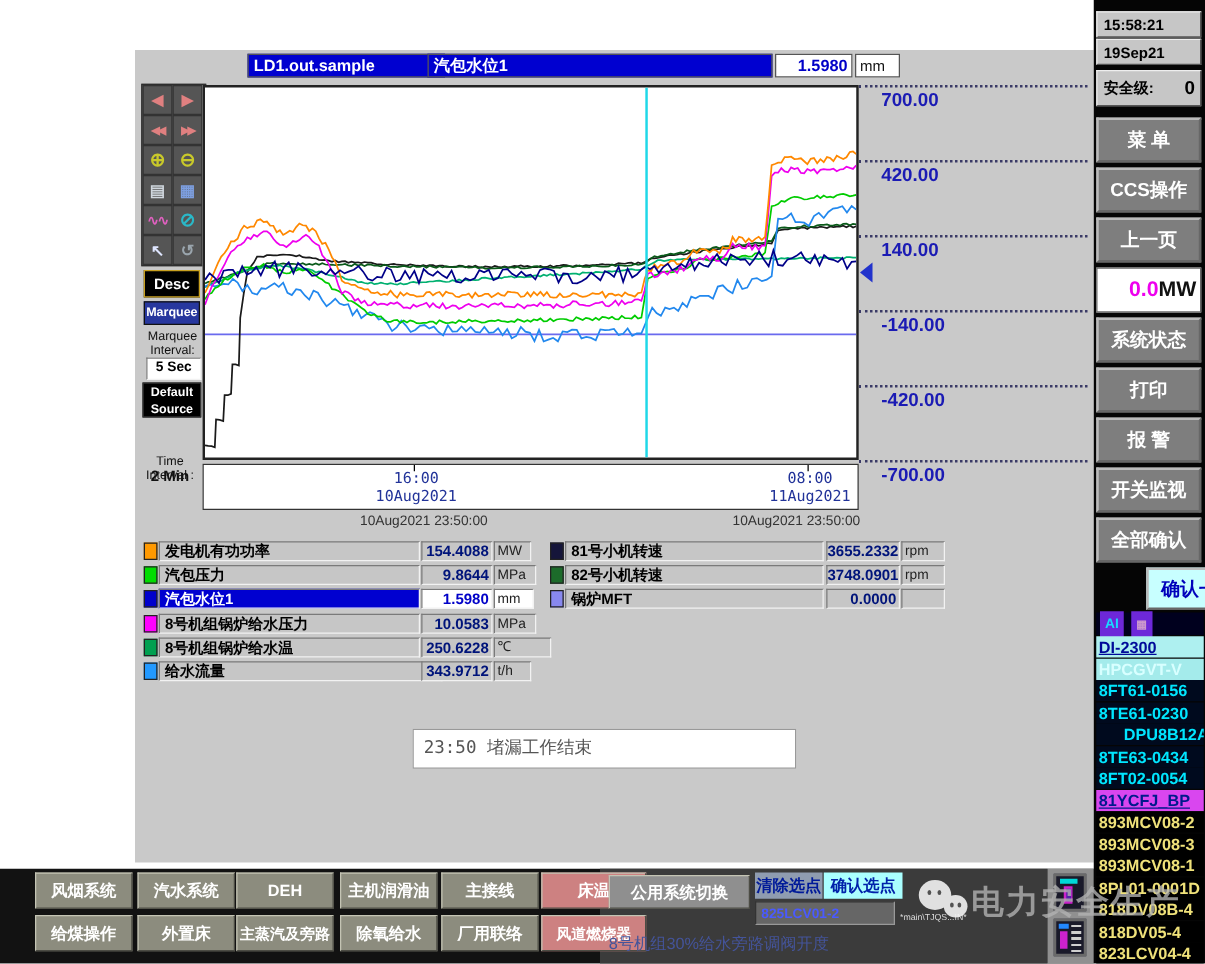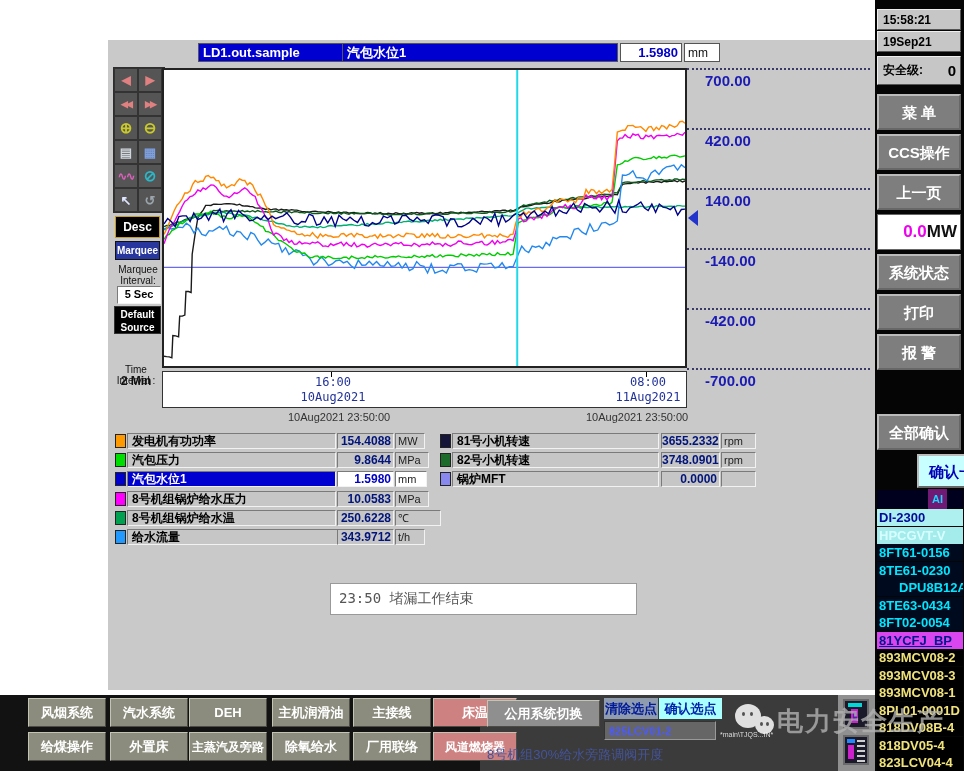--- a/index.html
+++ b/index.html
@@ -36,26 +36,26 @@
   .row-sel .vl{background:#fff;color:#0000c8;}
   .row-sel .un{background:#fff;}
   .annot{background:#fff;border:1px solid #999;color:#555;font-family:"DejaVu Sans Mono",monospace;font-size:14px;line-height:28px;padding-left:8px;}
   
   .sidebar{left:875px;top:0;width:89px;height:771px;background:#050505;}
   .sb-box{left:2px;width:84px;background:#c6c6c6;color:#000;font-weight:bold;font-size:12px;line-height:20px;padding-left:5px;box-sizing:border-box;border:1px solid;border-color:#eee #555 #555 #eee;}
   .sb-btn{left:2px;width:84px;height:36px;background:#7e7e7e;color:#fff;font-weight:bold;font-size:15px;text-align:center;line-height:34px;border:2px outset #bbb;box-sizing:border-box;cursor:pointer;}
   .sb-confirm{left:2px;width:84px;height:34px;background:#c8ffff;color:#0000bb;font-weight:bold;font-size:15px;text-align:center;line-height:32px;border:2px outset #bbb;box-sizing:border-box;cursor:pointer;}
   .power{left:2px;width:84px;height:36px;background:#fff;border:1px solid #666;box-sizing:border-box;text-align:right;line-height:34px;padding-right:3px;}
   .pt{left:2px;width:86px;height:17px;font-weight:bold;font-size:13px;line-height:17px;padding-left:2px;box-sizing:border-box;cursor:pointer;white-space:nowrap;overflow:hidden;}
-  .pt-selected-primary{background:#aef0f0;color:#000a99;}
+  .pt-selected-primary{background:#aef0f0;color:#000a99;text-decoration:underline;}
   .pt-selected-secondary{background:#a4ebeb;color:#d8ffff;}
   .pt-cyan{background:#000a1e;color:#00e6ff;}
   .pt-highlight{background:#d946ef;color:#001a8c;text-decoration:underline;}
   .pt-yellow{background:#000;color:#f0e27a;}
-  .ai-badge{background:#701a75;color:#18d8ff;font-weight:bold;font-size:11px;line-height:13px;padding:4px 4px;margin-left:48px;}
+  .ai-badge{background:#6d28d9;color:#18d8ff;font-weight:bold;font-size:11px;line-height:13px;padding:4px 4px;}
   
   .bottom-bar{left:0;top:695px;width:875px;height:76px;background:#121212;}
   .bb-zone{left:480px;top:0;width:358px;height:76px;background:#3b3b3b;}
   .bb-btn{height:29px;background:#8c8c7e;color:#fff;font-weight:bold;font-size:13px;text-align:center;line-height:28px;border:1px solid;border-color:#c4c4b4 #4c4c44 #4c4c44 #c4c4b4;box-sizing:border-box;cursor:pointer;}
   .bb-pink{background:#cd8181;}
   .wm-text{color:rgba(178,178,178,0.88);font-weight:bold;font-size:26px;letter-spacing:2px;}
   .bubble{background:#f2f2f2;border-radius:50%;position:absolute;}
   .eye{width:3px;height:4px;background:#555;border-radius:50%;position:absolute;}
   .mon-icon{position:absolute;width:26px;height:30px;background:#1a1a2a;border:2px solid #6a6a6a;box-sizing:border-box;}
 </style>
@@ -249,20 +249,21 @@
     </div>
     <div class="abs sb-btn" style="top:94px;">菜 单</div>
     <div class="abs sb-btn" style="top:134px;">CCS操作</div>
     <div class="abs sb-btn" style="top:174px;">上一页</div>
     <div class="abs power" style="top:214px;">
       <span style="color:#ee00ee;font-weight:bold;font-size:17px;">0.0</span><span style="color:#111;font-weight:bold;font-size:17px;">MW</span>
     </div>
     <div class="abs sb-btn" style="top:254px;">系统状态</div>
     <div class="abs sb-btn" style="top:294px;">打印</div>
     <div class="abs sb-btn" style="top:334px;">报 警</div>
+    <div class="abs sb-btn" style="top:374px;">开关监视</div>
     <div class="abs sb-btn" style="top:414px;">全部确认</div>
     <div class="abs sb-confirm" style="top:454px;margin-left:40px;">确认一行</div>
 
     <div class="abs" style="left:2px;top:490px;width:86px;height:18px;background:#00001e;display:flex;align-items:center;gap:6px;padding-left:3px;box-sizing:border-box;">
       <span class="ai-badge">AI</span>
       <span class="ai-badge" style="color:#cc99cc;font-size:9px;">▦</span>
     </div>
 
     <div class="abs pt pt-selected-primary" style="top:509px;">DI-2300</div>
     <div class="abs pt pt-selected-secondary" style="top:526.5px;">HPCGVT-V</div>

